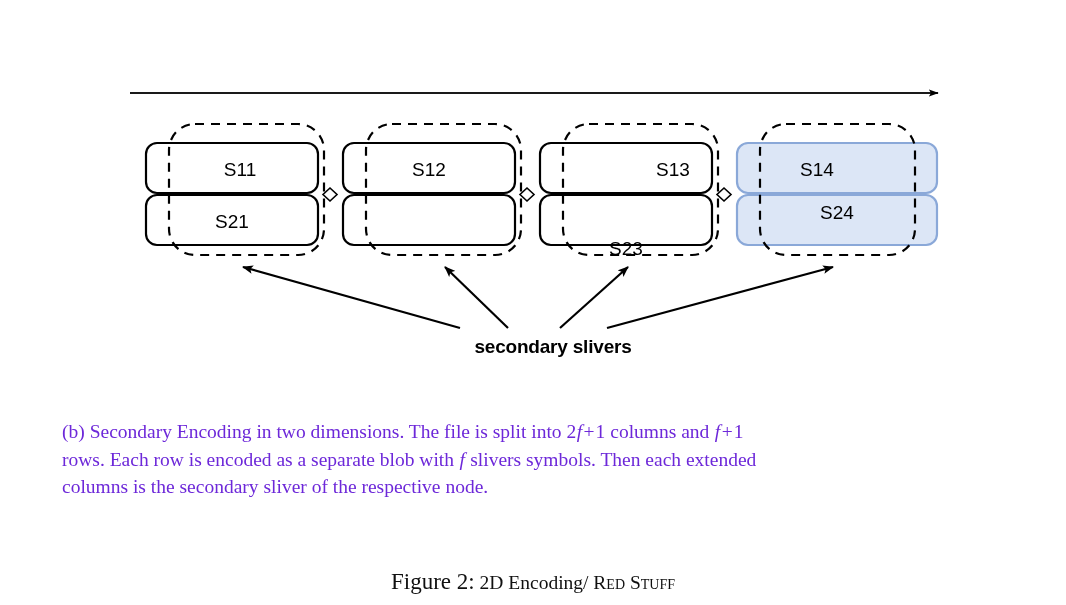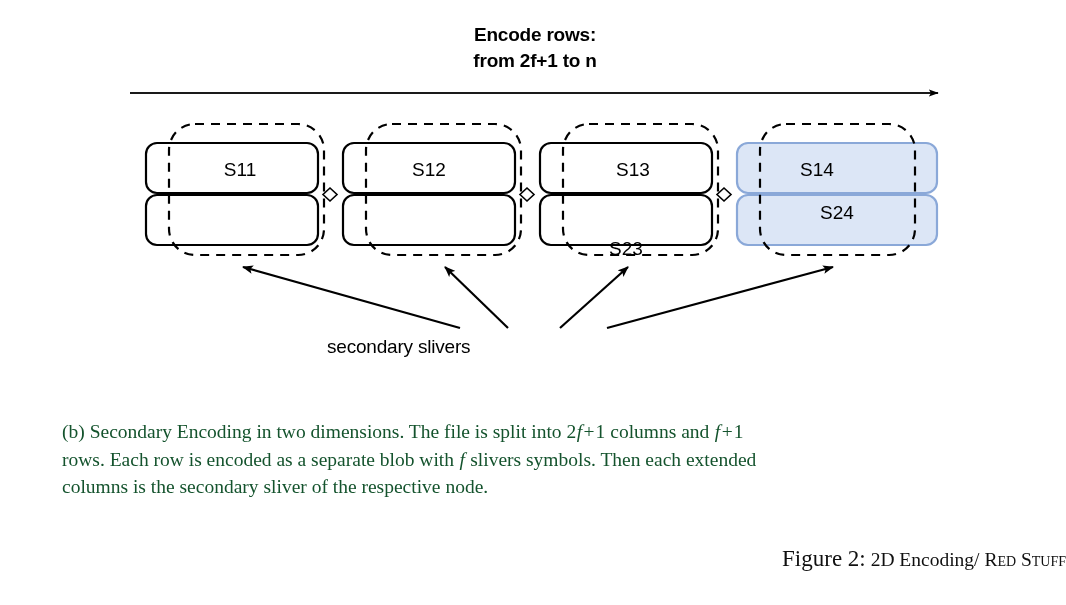--- a/index.html
+++ b/index.html
@@ -57,81 +57,77 @@
     font-weight: 400;
     color: #000;
     text-align: center;
     line-height: 1;
     white-space: nowrap;
   }
 
   
   .slivers-label {
     position: absolute;
-    left: 327px;
+    left: 351px;
     top: 336px;
     width: 404px;
-    text-align: left;
-    font-family: "Liberation Sans", sans-serif;
-    font-weight: normal;
+    text-align: center;
+    font-family: "Liberation Sans", sans-serif;
+    font-weight: bold;
     font-size: 19px;
     letter-spacing: -0.2px;
     color: #000;
   }
 
   
   .caption {
     position: absolute;
     left: 62px;
     top: 418px;
     width: 935px;
     font-family: "Liberation Serif", serif;
     font-size: 19.5px;
     line-height: 27.5px;
-    color: #14532d;
+    color: #6d28d9;
     text-align: left;
   }
   .caption .mi {
     font-style: italic;
     font-family: "Liberation Serif", serif;
     padding: 0 0.5px;
   }
   .caption .mn { font-style: normal; }
   .caption .op { padding: 0 1px; }
 
   .figure-caption {
     position: absolute;
     left: 0px;
-    top: 546px;
-    width: 1066px;
-    text-align: right;
+    top: 569px;
+    width: 1066px;
+    text-align: center;
     font-family: "Liberation Serif", serif;
     color: #101010;
     white-space: nowrap;
   }
   .figure-caption .fig-num {
     font-size: 23px;
   }
   .figure-caption .fig-text {
     font-size: 19.5px;
   }
   .figure-caption .smallcaps {
     font-size: 19.5px;
     font-variant: small-caps;
   }
 </style>
 </head>
 <body>
 
 <div id="figure-root">
 
-  <div class="header-block">
-    <span class="header-line">Encode rows:</span>
-    <span class="header-line">from 2f+1 to n</span>
-  </div>
 
   <svg id="diagram-svg" viewBox="0 0 1066 605" width="1066" height="605" xmlns="http://www.w3.org/2000/svg">
     <defs>
       <marker id="arrowhead-solid" markerWidth="10" markerHeight="8" refX="9.2" refY="4" orient="auto" markerUnits="userSpaceOnUse">
         <path d="M0,0.4 L10,4 L0,7.6 L2.2,4 Z" fill="#000000"></path>
       </marker>
       <marker id="arrowhead-small" markerWidth="11" markerHeight="9" refX="10" refY="4.5" orient="auto" markerUnits="userSpaceOnUse">
         <path d="M0,0.2 L11,4.5 L0,8.8 L2.4,4.5 Z" fill="#000000"></path>
       </marker>
     </defs>
@@ -173,23 +169,24 @@
     <g stroke="#000000" stroke-width="2.2" fill="none">
       <line x1="460" y1="328" x2="243" y2="267" marker-end="url(#arrowhead-small)"></line>
       <line x1="508" y1="328" x2="445" y2="267" marker-end="url(#arrowhead-small)"></line>
       <line x1="560" y1="328" x2="628" y2="267" marker-end="url(#arrowhead-small)"></line>
       <line x1="607" y1="328" x2="833" y2="267" marker-end="url(#arrowhead-small)"></line>
     </g>
   </svg>
 
   <div class="cell-label" style="left:146px; top:160px; width:188px;">S11</div>
   <div class="cell-label" style="left:343px; top:160px; width:172px;">S12</div>
-  <div class="cell-label" style="left:540px; top:160px; width:186px;">S13</div>
+  <div class="cell-label" style="left:540px; top:160px; width:186px;padding-left:40px;">S13</div>
   <div class="cell-label" style="left:737px; top:160px; width:160px;">S14</div>
 
+  <div class="cell-label" style="left:146px; top:212px; width:172px;">S21</div>
   <div class="cell-label" style="left:540px; top:212px; width:172px;margin-top:27px;">S23</div>
   <div class="cell-label" style="left:737px; top:203px; width:200px;">S24</div>
 
   <div class="slivers-label">secondary slivers</div>
 
   <div class="caption">
     <span>(b)</span><span> </span><span>Secondary Encoding in two dimensions. The file is split into </span><span class="mn">2</span><span class="mi">f</span><span class="op">+</span><span class="mn">1</span><span> columns and </span><span class="mi">f</span><span class="op">+</span><span class="mn">1</span><br>
     <span>rows. Each row is encoded as a separate blob with </span><span class="mi">f</span><span> slivers symbols. Then each extended</span><br>
     <span>columns is the secondary sliver of the respective node.</span>
   </div>

